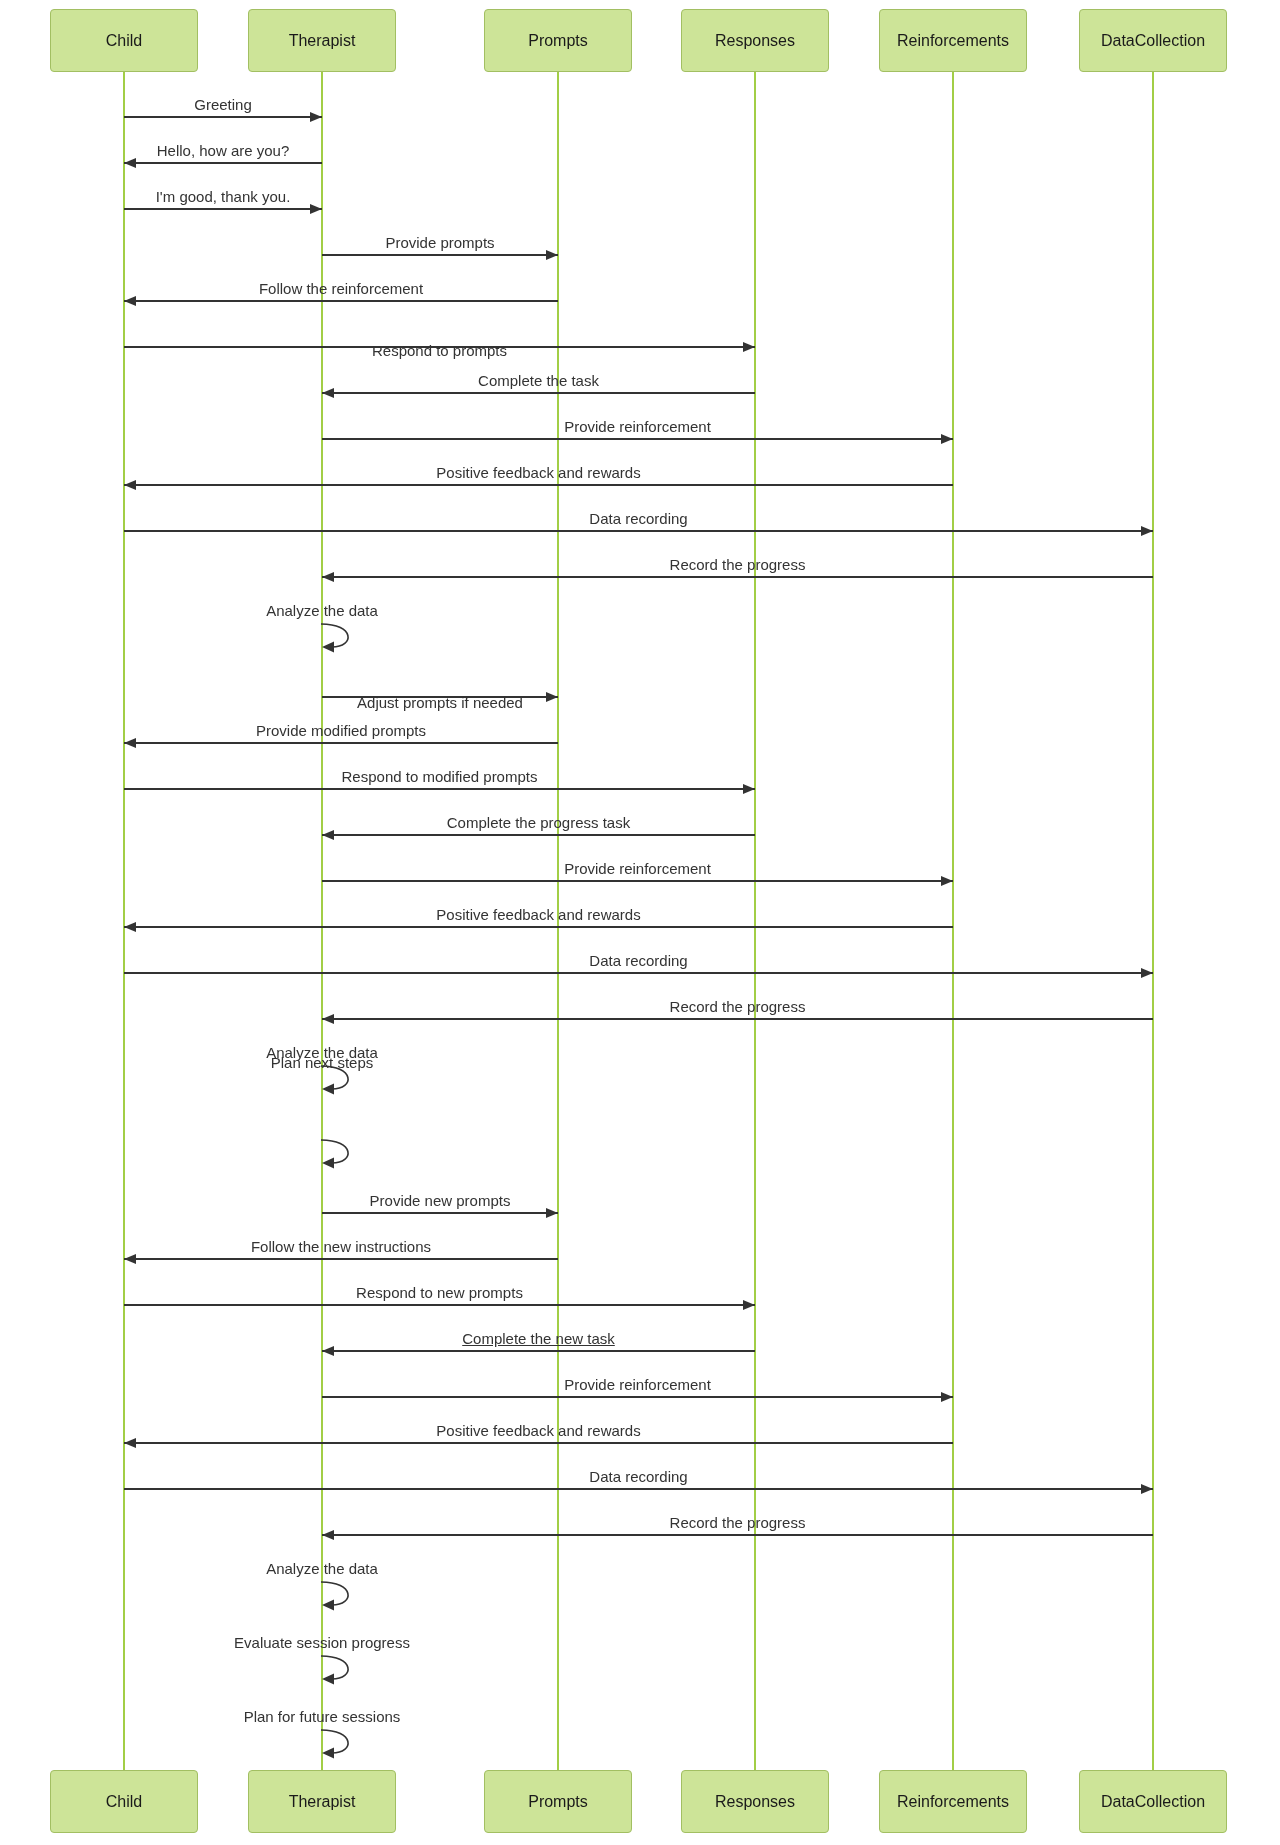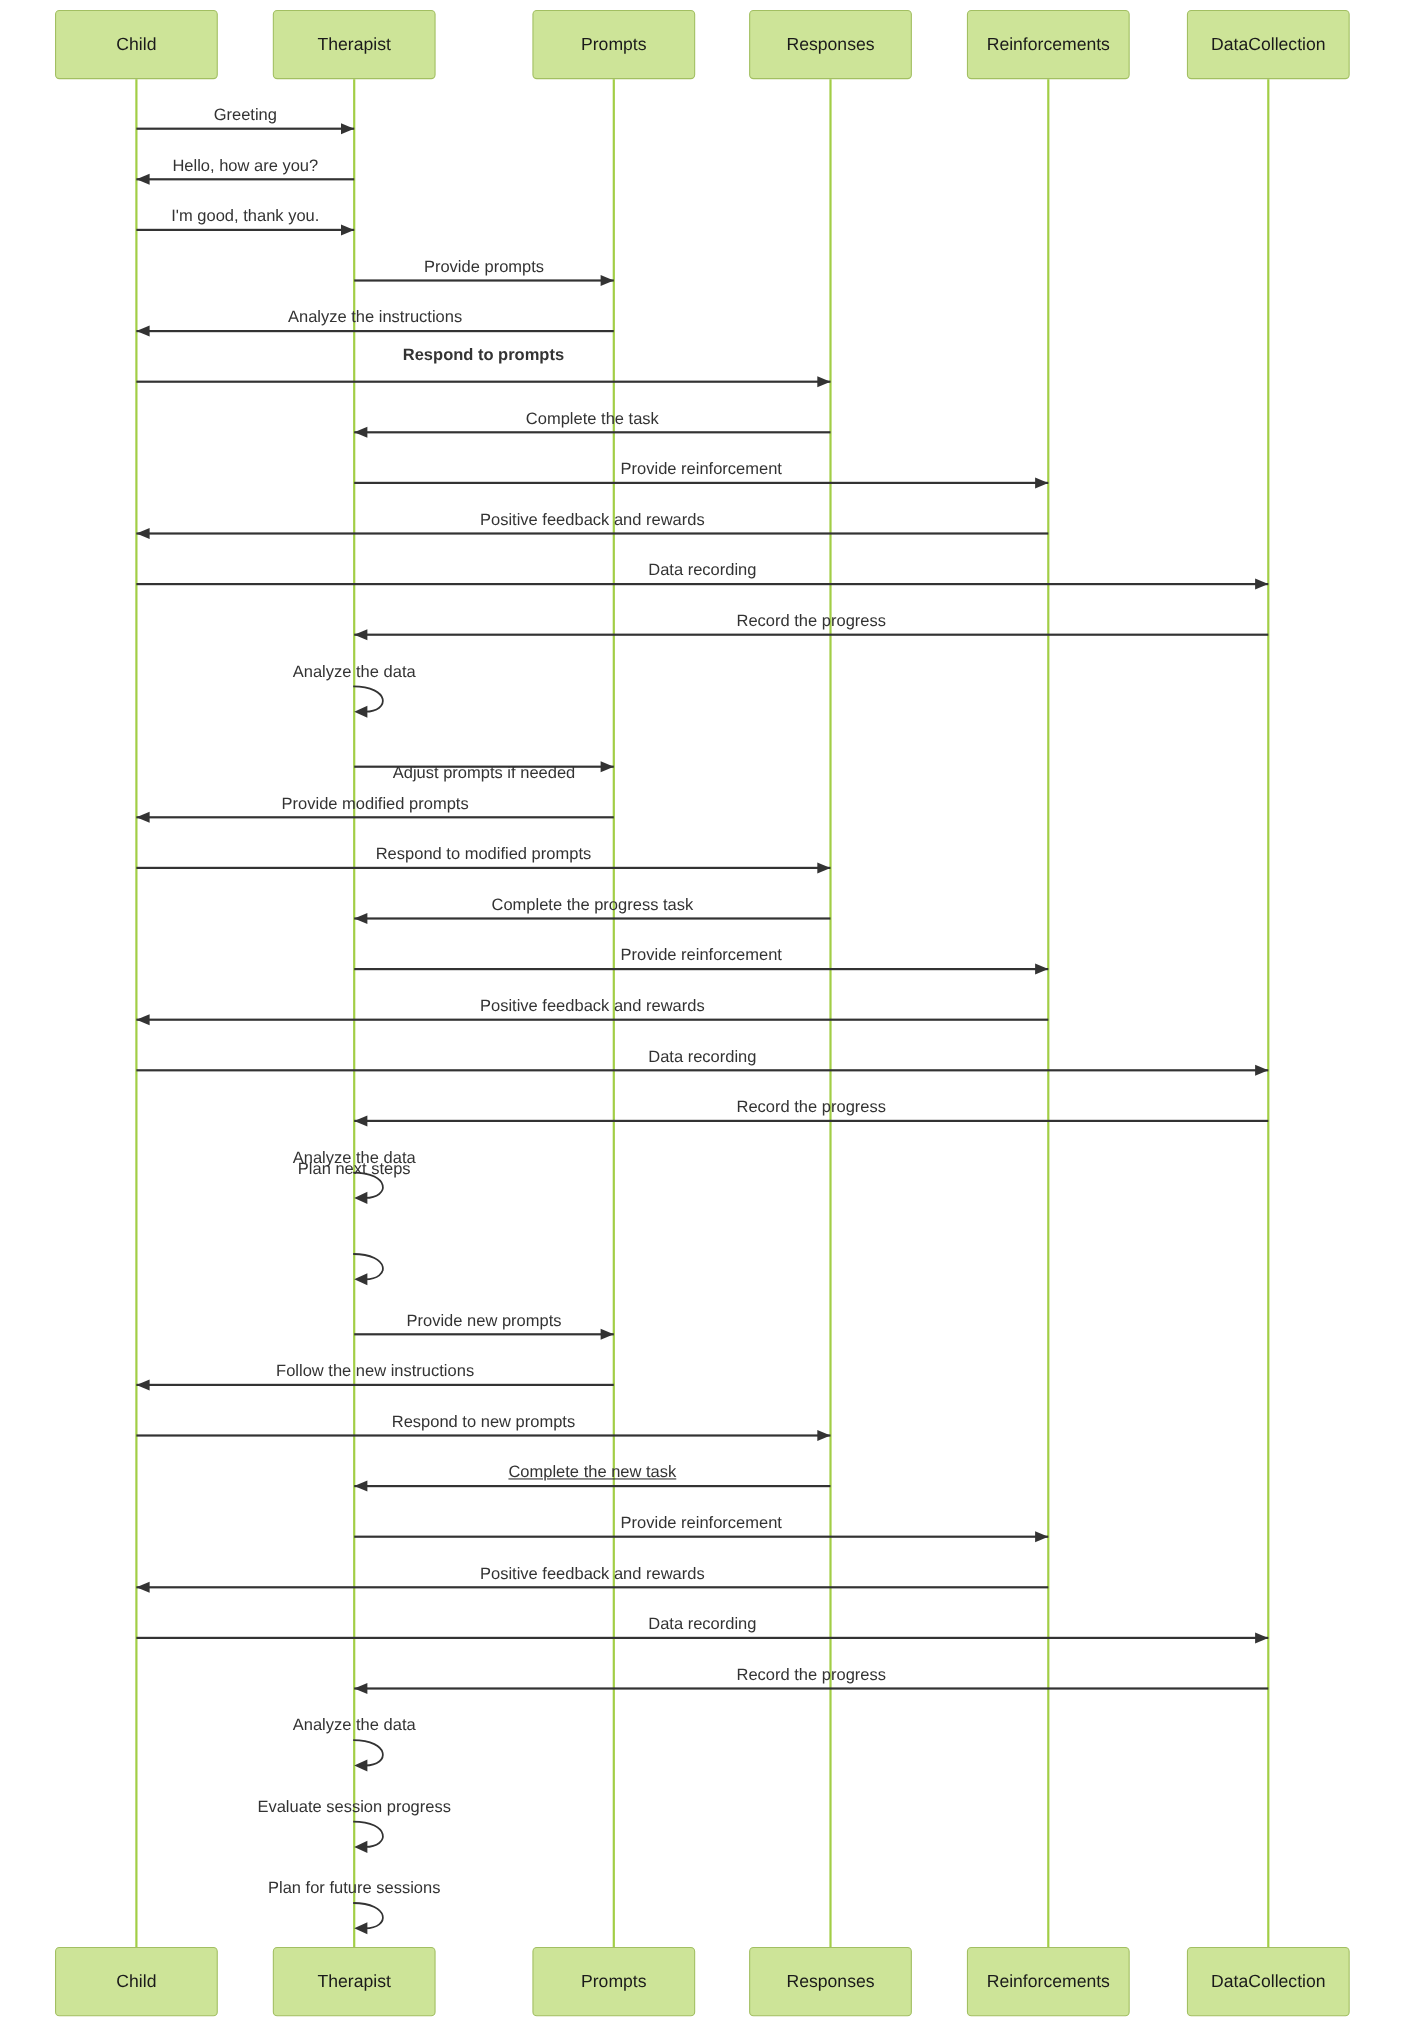--- a/index.html
+++ b/index.html
@@ -109,24 +109,24 @@
     <div class="head head-right" style="left: 310px; top: 112px;"></div>
     <div class="msg-label" style="left: 223px; top: 142px;">Hello, how are you?</div>
     <div class="msg-line" style="left: 124px; top: 162px; width: 198px;"></div>
     <div class="head head-left" style="left: 124px; top: 158px;"></div>
     <div class="msg-label" style="left: 223px; top: 188px;">I'm good, thank you.</div>
     <div class="msg-line" style="left: 124px; top: 208px; width: 198px;"></div>
     <div class="head head-right" style="left: 310px; top: 204px;"></div>
     <div class="msg-label" style="left: 440px; top: 234px;">Provide prompts</div>
     <div class="msg-line" style="left: 322px; top: 254px; width: 236px;"></div>
     <div class="head head-right" style="left: 546px; top: 250px;"></div>
-    <div class="msg-label" style="left: 341px; top: 280px;">Analyze the instructions</div>
+    <div class="msg-label" style="left: 341px; top: 280px;">Follow the reinforcement</div>
     <div class="msg-line" style="left: 124px; top: 300px; width: 434px;"></div>
     <div class="head head-left" style="left: 124px; top: 296px;"></div>
-    <div class="msg-label" style="left: 439.5px; top: 314px; font-weight: bold;">Respond to prompts</div>
+    <div class="msg-label" style="left: 439.5px; top: 342px;">Respond to prompts</div>
     <div class="msg-line" style="left: 124px; top: 346px; width: 631px;"></div>
     <div class="head head-right" style="left: 743px; top: 342px;"></div>
     <div class="msg-label" style="left: 538.5px; top: 372px;">Complete the task</div>
     <div class="msg-line" style="left: 322px; top: 392px; width: 433px;"></div>
     <div class="head head-left" style="left: 322px; top: 388px;"></div>
     <div class="msg-label" style="left: 637.5px; top: 418px;">Provide reinforcement</div>
     <div class="msg-line" style="left: 322px; top: 438px; width: 631px;"></div>
     <div class="head head-right" style="left: 941px; top: 434px;"></div>
     <div class="msg-label" style="left: 538.5px; top: 464px;">Positive feedback and rewards</div>
     <div class="msg-line" style="left: 124px; top: 484px; width: 829px;"></div>

